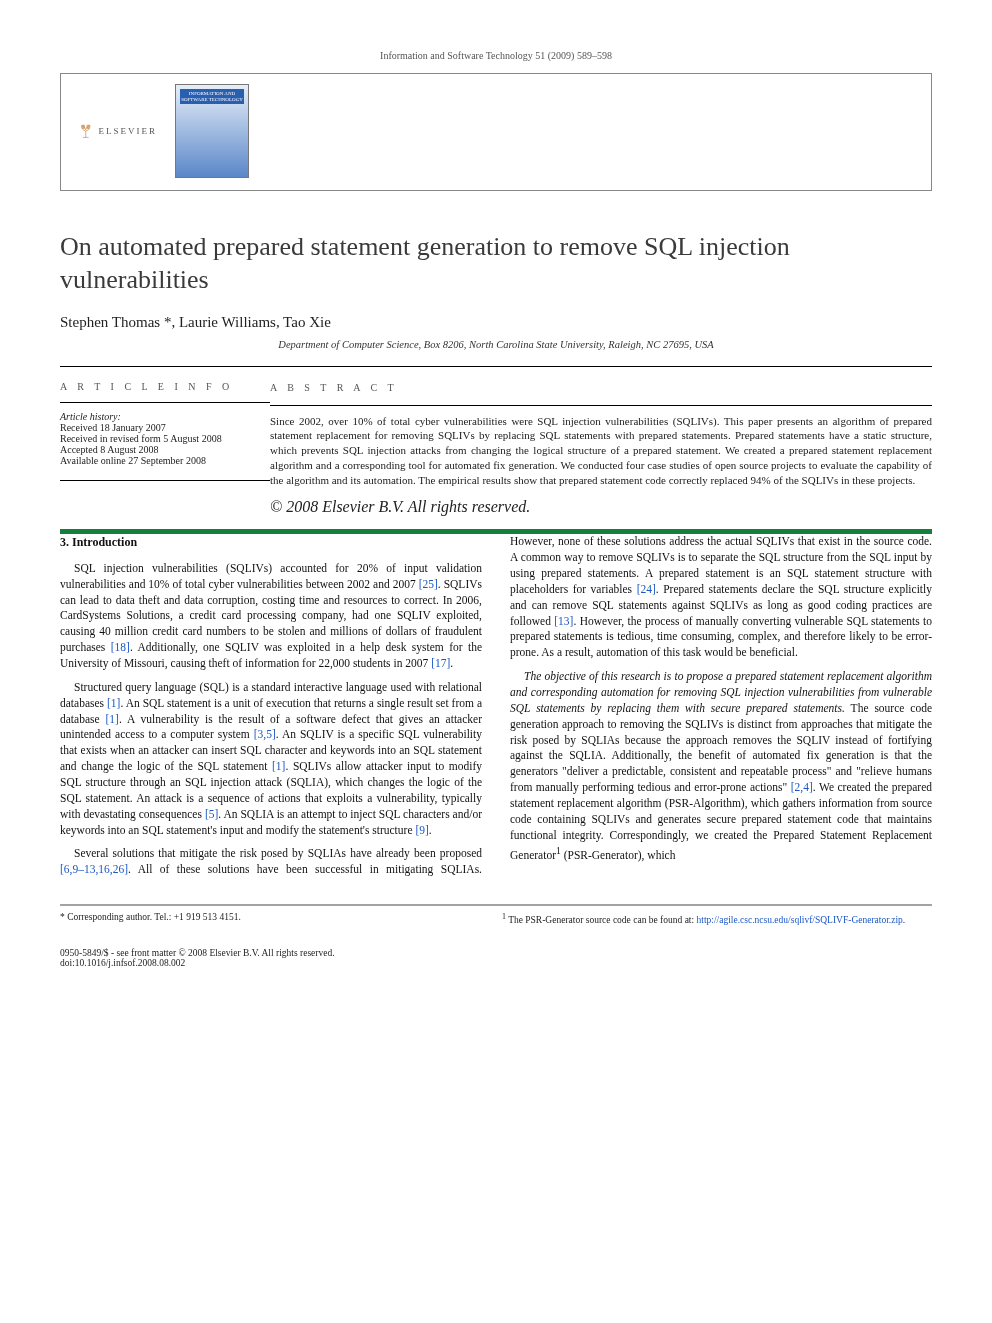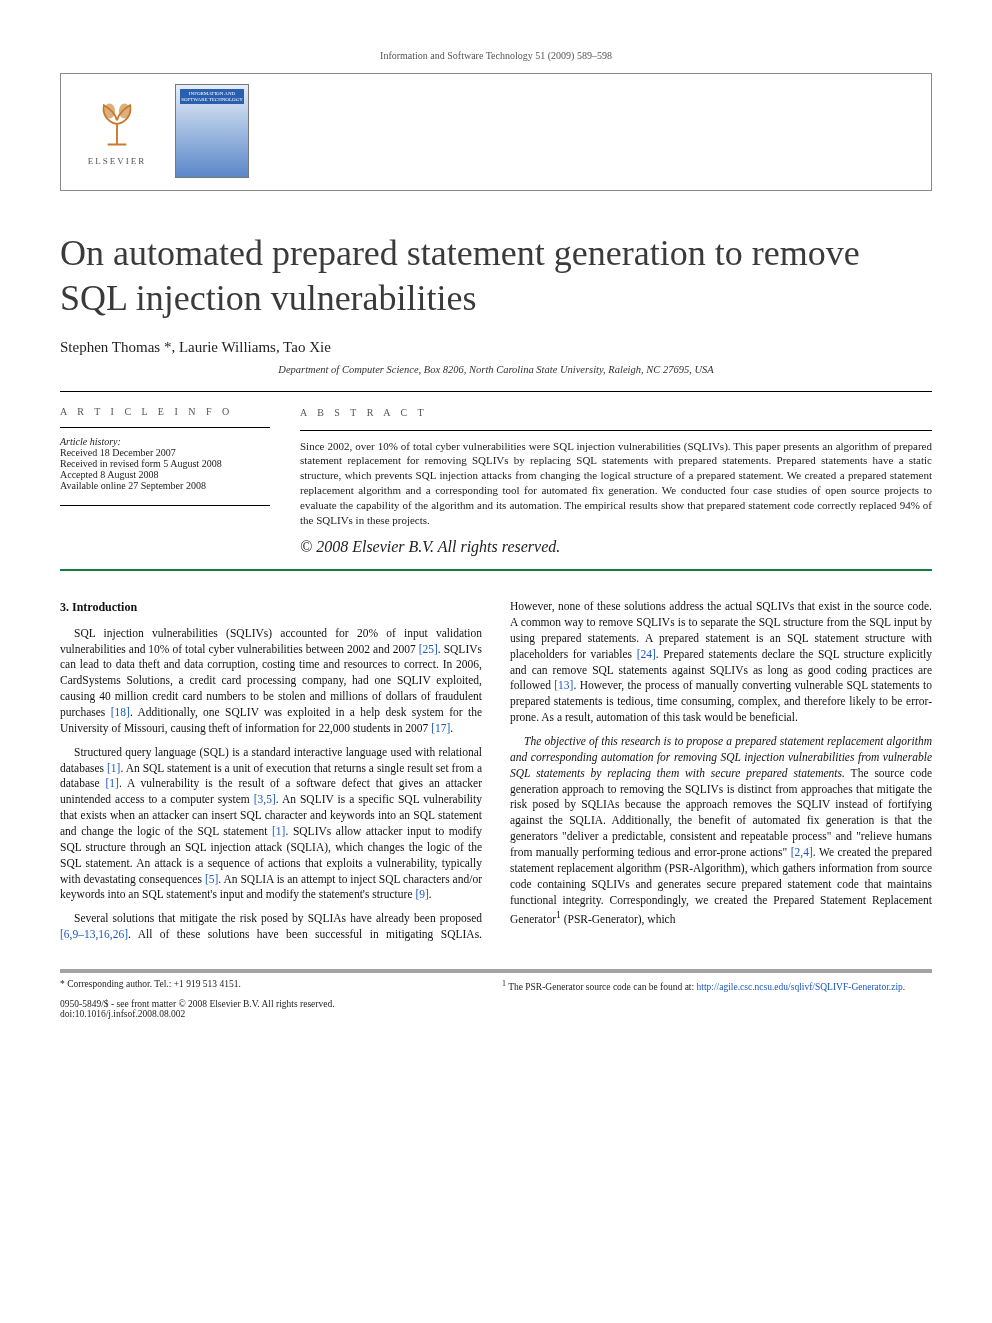--- a/index.html
+++ b/index.html
@@ -24,21 +24,21 @@
     padding: 10px 16px 12px 16px;
     display: flex;
     align-items: center;
     gap: 18px;
     position: relative;
     margin-bottom: 40px;
   }
   .logo-cell {
     width: 80px;
     display: flex;
-    flex-direction: column;
+    flex-direction: row;
     align-items: center;
     gap: 4px;
   }
   .tree-logo {
     width: 56px;
     height: 56px;
   }
   .tree-logo svg { width:100%; height:100%; }
   .elsevier-word {
     font-size: 9px;
@@ -80,21 +80,21 @@
   .cover-thumb .ct-title {
     font-size: 5px;
     color: #fff;
     background: #2a5fb0;
     padding: 2px 1px;
     line-height: 1.1;
     text-align: center;
   }
   .title {
     font-family: Georgia, serif;
-    font-size: 36px;
+    font-size: 26px;
     font-weight: 400;
     color: #3a3a3a;
     line-height: 1.25;
     margin: 0 0 18px 0;
   }
   .authors {
     font-size: 15px;
     color: #222;
     margin-bottom: 8px;
   }
@@ -105,24 +105,22 @@
     margin-bottom: 16px;
     text-align: center;
   }
   .rule {
     border: 0;
     border-top: 1px solid #000;
     margin: 0;
   }
   .info-abstract {
     display: flex;
-    gap: 30px;
     padding: 14px 0 12px 0;
-    border-bottom: 2px solid #15803d;
-    margin-bottom: 28px;
+    border-bottom: 5px solid #15803d;
   }
   .info-col {
     width: 210px;
     font-size: 10px;
     color: #222;
   }
   .info-head, .abs-head {
     letter-spacing: 4px;
     font-size: 10px;
     color: #555;
@@ -155,32 +153,32 @@
     font-size: 12px;
     font-weight: bold;
     margin: 0 0 10px 0;
   }
   .body-cols p {
     margin: 0 0 8px 0;
     text-indent: 14px;
   }
   .ref-link { color: #1a56c4; }
   .footnotes {
-    border-top: 4px solid #a3a3a3;
+    border-top: 2px solid #a3a3a3;
     margin-top: 26px;
     padding-top: 6px;
     font-size: 9.5px;
     color: #222;
     display: flex;
     gap: 12px;
   }
   .footnotes .fn-col { flex: 1; }
   .footnotes a { color: #1a56c4; text-decoration: none; }
   .doi-line {
-    margin-top: 10px;
+    margin-top: 26px;
     font-size: 9.5px;
     color: #222;
   }
   .emph { font-style: italic; }
 </style>
 </head>
 <body>
 
 <div class="page">
 
@@ -208,21 +206,21 @@
   <div class="affil">Department of Computer Science, Box 8206, North Carolina State University, Raleigh, NC 27695, USA</div>
 
   <hr class="rule">
 
   <div class="info-abstract">
     <div class="info-col">
       <div class="info-head">A R T I C L E   I N F O</div>
       <hr class="rule" style="margin-bottom:8px;">
       <div class="info-block">
         <div class="lbl">Article history:</div>
-        <div>Received 18 December 2007</div>
+        <div>Received 18 January 2007</div>
         <div>Received in revised form 5 August 2008</div>
         <div>Accepted 8 August 2008</div>
         <div>Available online 27 September 2008</div>
       </div>
       <hr class="rule" style="margin-bottom:8px;">
     </div>
     <div class="abs-col">
       <div class="abs-head">A B S T R A C T</div>
       <hr class="rule" style="margin-bottom:8px;">
       <div>Since 2002, over 10% of total cyber vulnerabilities were SQL injection vulnerabilities (SQLIVs). This paper presents an algorithm of prepared statement replacement for removing SQLIVs by replacing SQL statements with prepared statements. Prepared statements have a static structure, which prevents SQL injection attacks from changing the logical structure of a prepared statement. We created a prepared statement replacement algorithm and a corresponding tool for automated fix generation. We conducted four case studies of open source projects to evaluate the capability of the algorithm and its automation. The empirical results show that prepared statement code correctly replaced 94% of the SQLIVs in these projects.</div>

